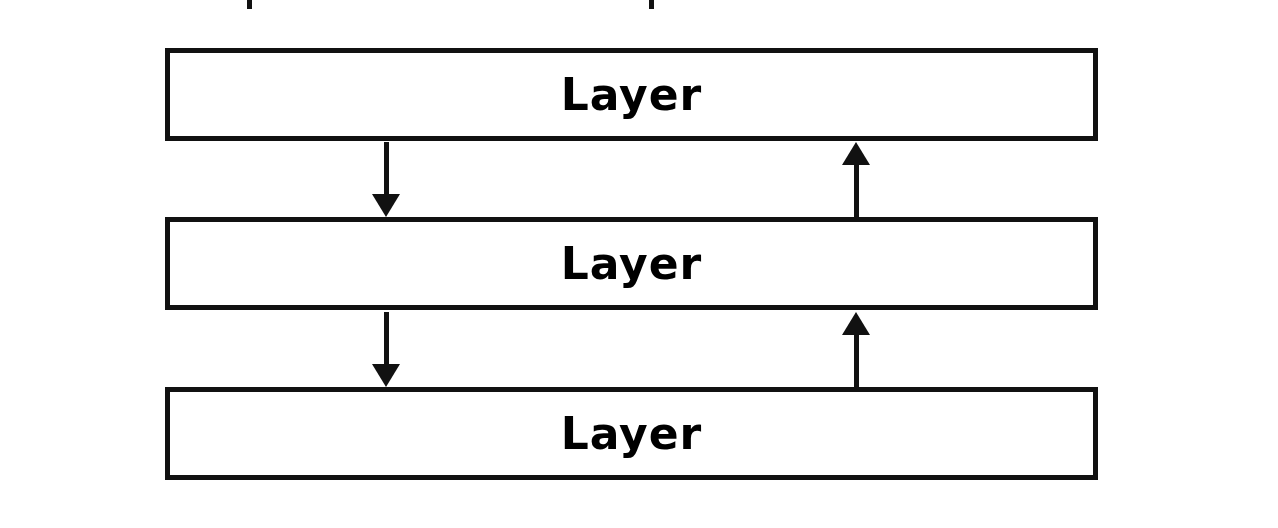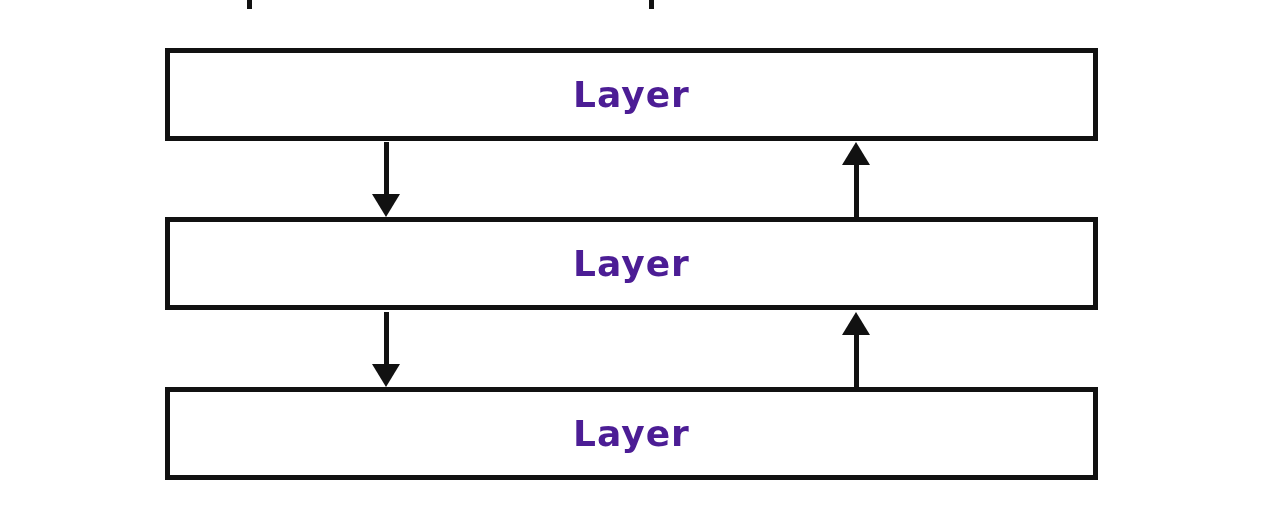--- a/index.html
+++ b/index.html
@@ -21,23 +21,23 @@
     width: 933px;
     height: 93px;
     box-sizing: border-box;
     background: #ffffff;
     border: 5px solid #111111;
     display: flex;
     align-items: center;
     justify-content: center;
   }
   .layer-label {
-    font-size: 36px;
+    font-size: 44px;
     font-weight: bold;
-    color: #4c1d95;
+    color: #000000;
     letter-spacing: 1px;
   }
   .box-1 { top: 48px; }
   .box-2 { top: 217px; }
   .box-3 { top: 387px; }
 
   .arrow {
     position: absolute;
     display: flex;
     flex-direction: column;

